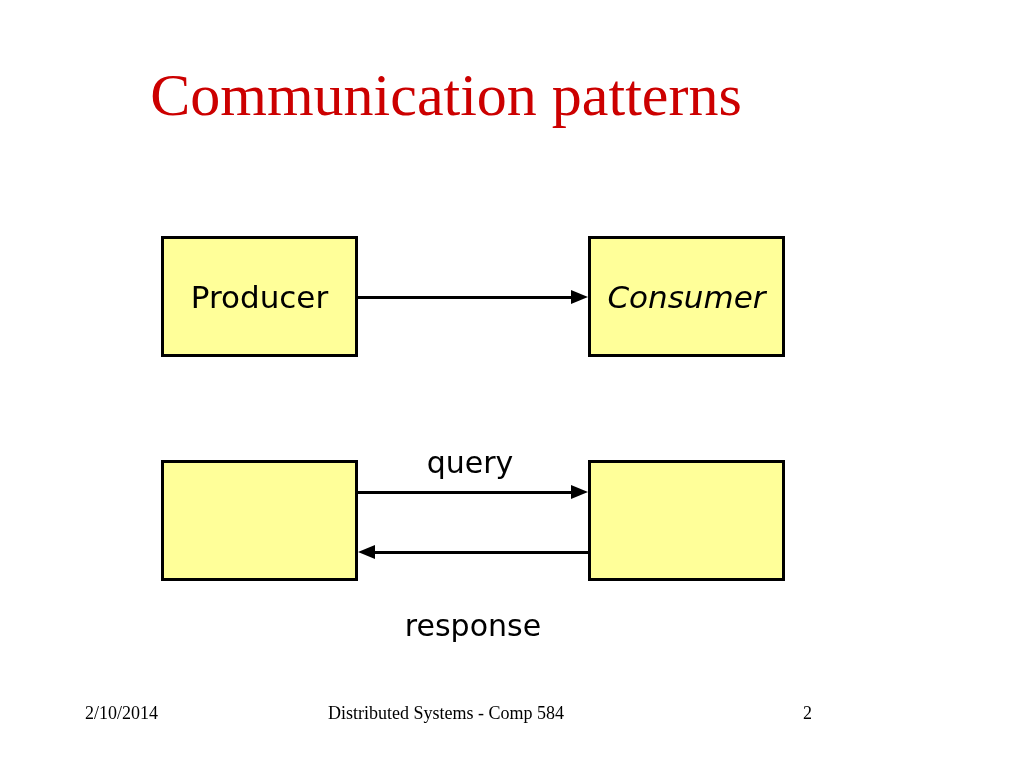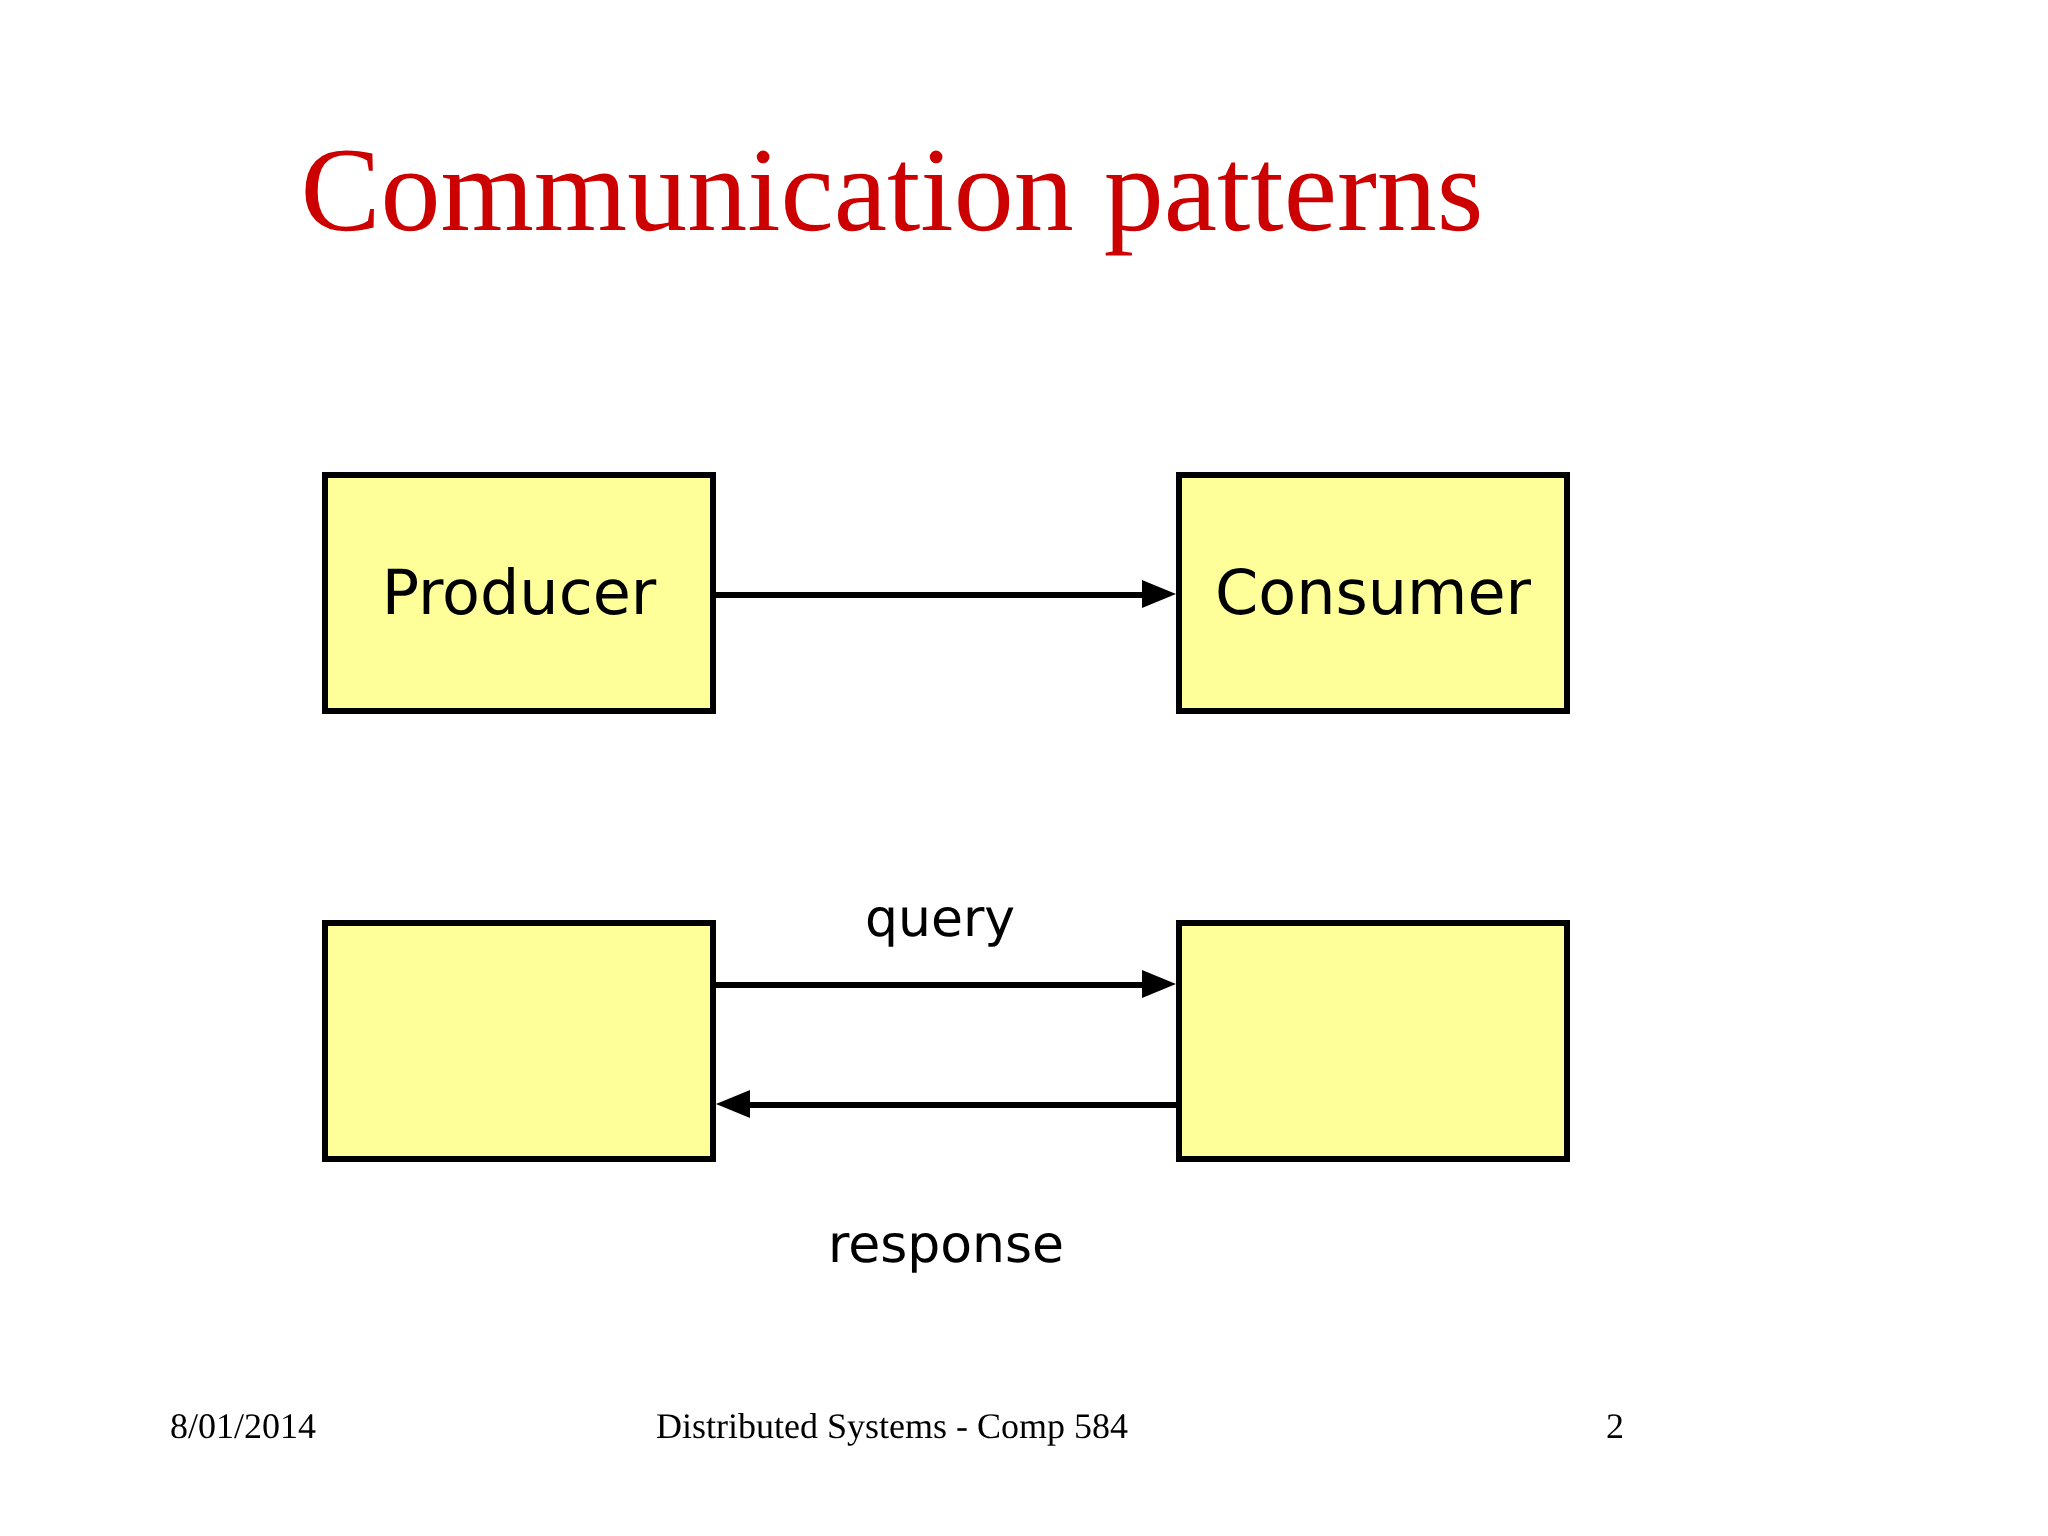--- a/index.html
+++ b/index.html
@@ -35,21 +35,21 @@
     border: 3px solid var(--box-border, #000000);
     display: flex;
     align-items: center;
     justify-content: center;
     font-family: "DejaVu Sans", sans-serif;
     font-size: 31px;
     color: #000000;
   }
 
   .box-producer   { left: 161px; top: 236px; }
-  .box-consumer   { left: 588px; top: 236px; }
+  .box-consumer   { left: 588px; top: 236px; font-style: italic; }
   .box-requester  { left: 161px; top: 460px; }
   .box-responder  { left: 588px; top: 460px; }
 
   .arrow-line {
     position: absolute;
     height: 3px;
     background: #000000;
   }
   .arrow-head-right {
     position: absolute;
@@ -69,21 +69,21 @@
   .line-pc       { left: 358px; top: 296px; width: 216px; }
   .head-pc       { left: 571px; top: 290px; }
   .line-query    { left: 358px; top: 491px; width: 216px; }
   .head-query    { left: 571px; top: 485px; }
   .line-response { left: 373px; top: 551px; width: 215px; }
   .head-response { left: 358px; top: 545px; }
 
   .edge-label {
     position: absolute;
     font-family: "DejaVu Sans", sans-serif;
-    font-size: 26px;
+    font-size: 30px;
     color: #000000;
     text-align: center;
     width: 200px;
   }
   .label-query    { left: 370px; top: 445px; }
   .label-response { left: 373px; top: 560px; margin-top: 48px; }
 
   .footer-text {
     position: absolute;
     top: 703px;
@@ -119,19 +119,19 @@
   <div class="edge-label label-query">query</div>
 
   <div class="arrow-line line-query"></div>
   <div class="arrow-head-right head-query"></div>
 
   <div class="arrow-line line-response"></div>
   <div class="arrow-head-left head-response"></div>
 
   <div class="edge-label label-response">response</div>
 
-  <div class="footer-text footer-date">8/01/2014</div>
+  <div class="footer-text footer-date">2/10/2014</div>
 
   <div class="footer-text footer-center">Distributed Systems - Comp 584</div>
 
   <div class="footer-text footer-page">2</div>
 
 </div>
 
 </body></html>

